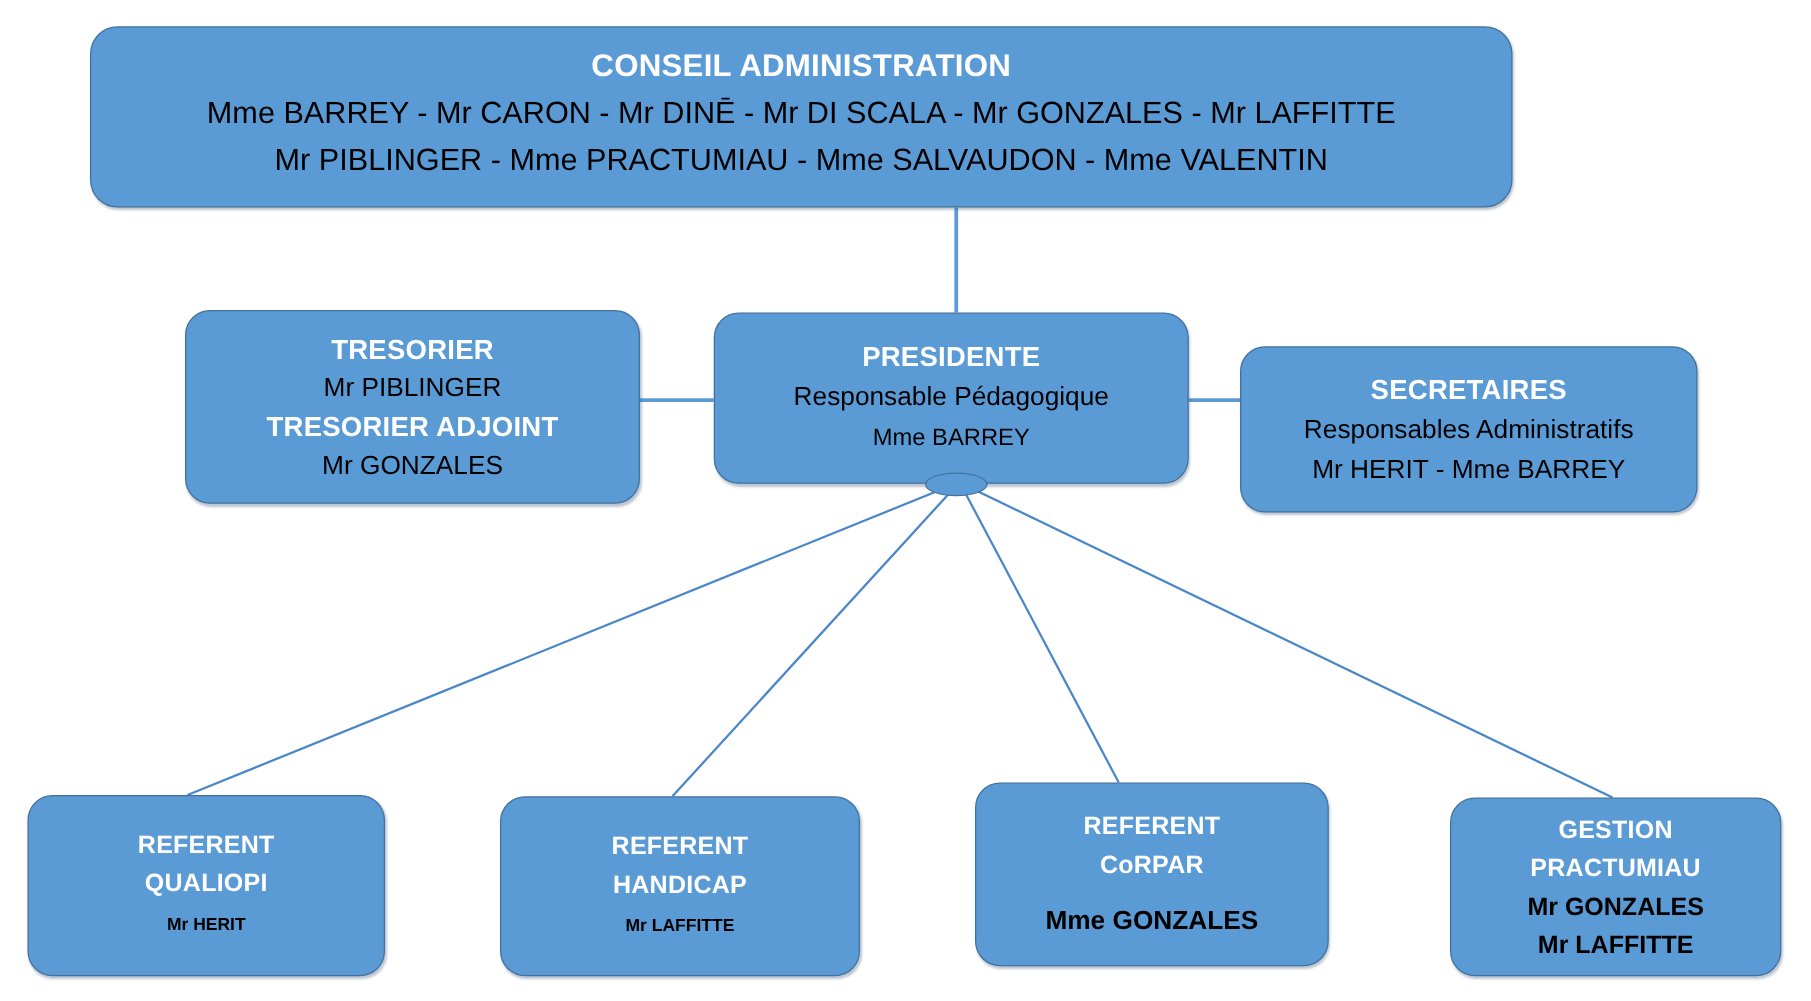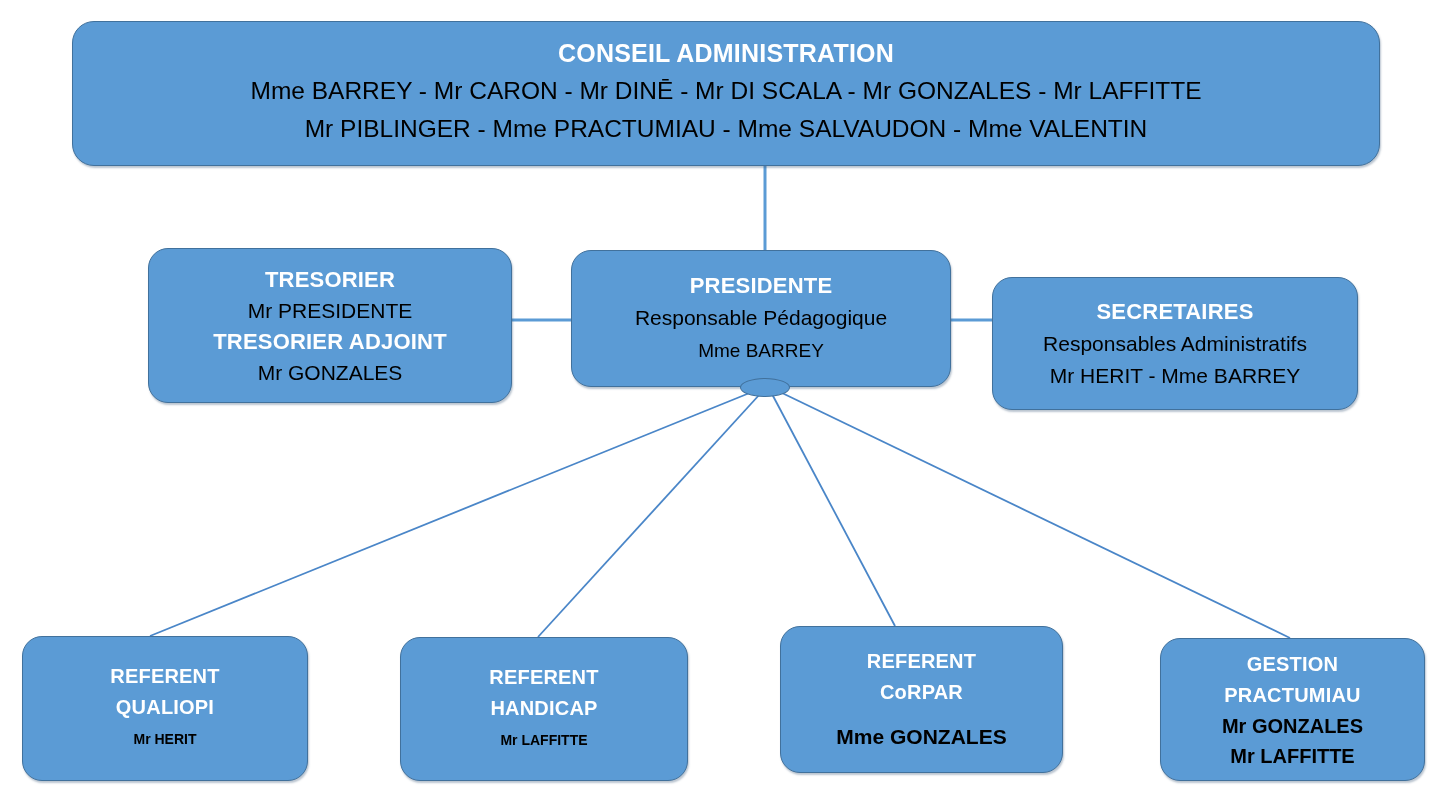--- a/index.html
+++ b/index.html
@@ -46,21 +46,21 @@
     font-weight: normal;
   }
   .line-name-bold {
     color: #000000;
     font-weight: bold;
   }
 
   
   #node-conseil {
     left: 72px; top: 21px;
-    width: 1308px; height: 145px;
+    width: 1138px; height: 145px;
     border-radius: 22px;
     justify-content: center;
     padding: 4px 16px 10px;
   }
   #node-conseil .line-title { font-size: 25px; line-height: 38px; }
   #node-conseil .line-sub  { font-size: 24.5px; line-height: 38px; }
 
   
   #node-tresorier {
     left: 148px; top: 248px;
@@ -132,21 +132,21 @@
   </svg>
 
   <div class="node" id="node-conseil">
     <div class="line-title">CONSEIL ADMINISTRATION</div>
     <div class="line-sub">Mme BARREY - Mr CARON - Mr DINĒ - Mr DI SCALA  - Mr GONZALES - Mr LAFFITTE</div>
     <div class="line-sub">Mr PIBLINGER - Mme PRACTUMIAU - Mme SALVAUDON - Mme VALENTIN</div>
   </div>
 
   <div class="node" id="node-tresorier">
     <div class="line-title">TRESORIER</div>
-    <div class="line-sub">Mr PRESIDENTE</div>
+    <div class="line-sub">Mr PIBLINGER</div>
     <div class="line-title">TRESORIER ADJOINT</div>
     <div class="line-sub">Mr GONZALES</div>
   </div>
 
   <div class="node" id="node-presidente">
     <div class="line-title">PRESIDENTE</div>
     <div class="line-sub">Responsable Pédagogique</div>
     <div class="line-big">Mme BARREY</div>
   </div>
   <div id="hub-ellipse"></div>

